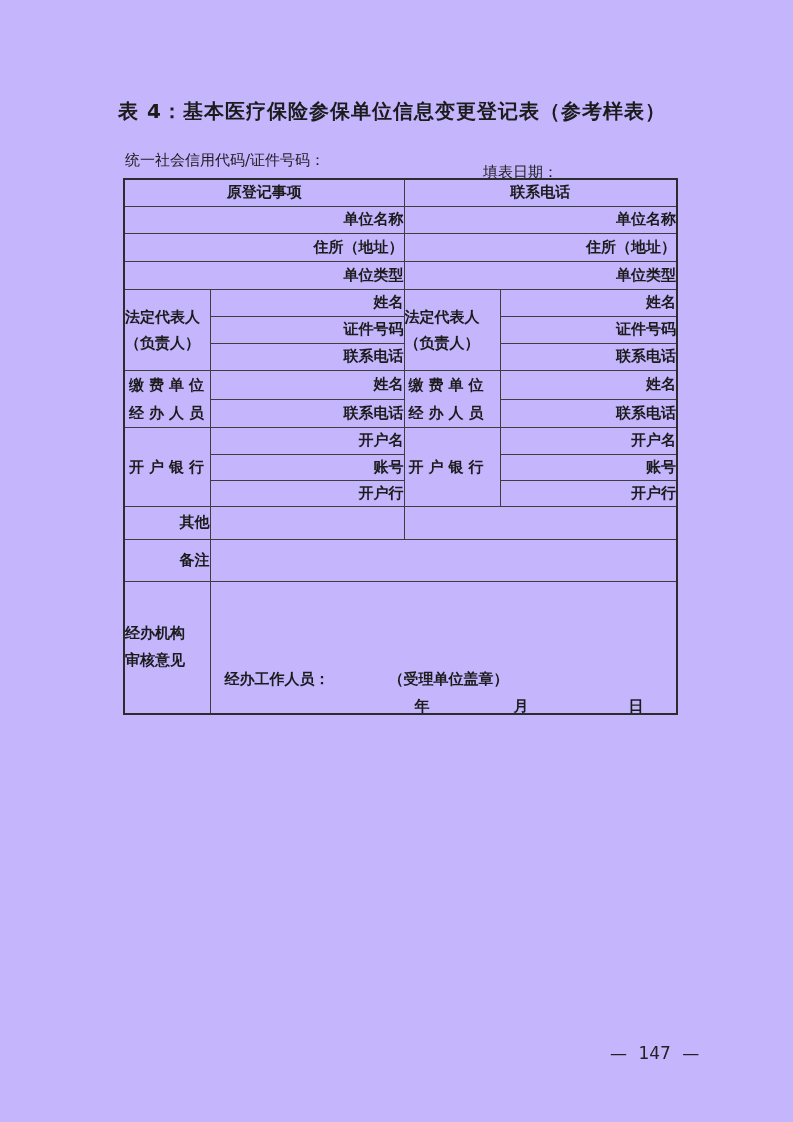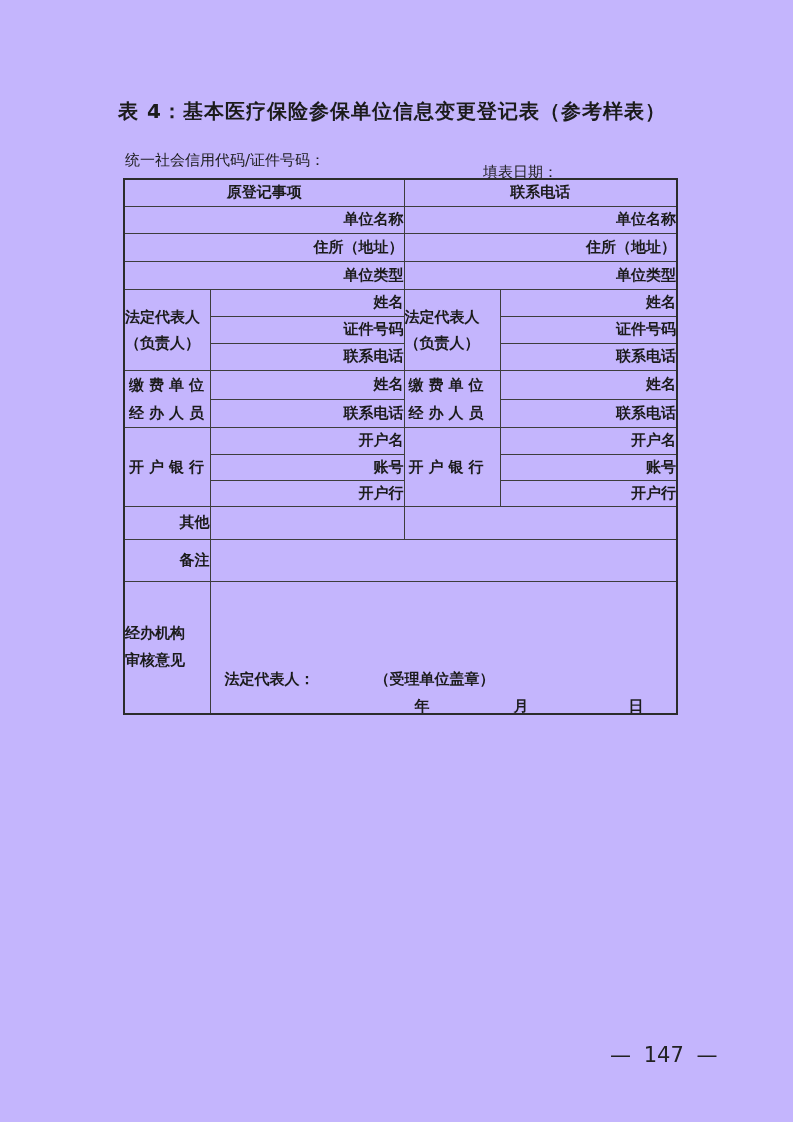--- a/index.html
+++ b/index.html
@@ -56,31 +56,31 @@
   }
   td.c { text-align: center; }
   td.l { padding-left: 9px; text-align: right; }
   td.lbl { line-height: 26px; }
   .spread { letter-spacing: 5px; padding-left: 4px; display: block; }
   .lbl-line { display: block; }
   td.review-label { text-align: left; line-height: 27px; }
   td.review-content { position: relative; }
   .rc-abs { position: absolute; white-space: nowrap; }
   .rc-staff { left: 14px;  top: 88px; }
-  .rc-seal  { left: 164px; top: 88px; }
+  .rc-seal  { left: 178px; top: 88px; }
   .rc-year  { left: 204px; top: 115px; }
   .rc-month { left: 303px; top: 115px; }
   .rc-day   { left: 418px; top: 115px; }
 
   .page-number {
     position: absolute;
     left: 610px;
     top: 1043px;
     font-family: "DejaVu Sans", "Liberation Sans", sans-serif;
-    font-size: 21px;
+    font-size: 17px;
     color: #222222;
     word-spacing: 6px;
     white-space: nowrap;
   }
 </style>
 </head>
 <body>
 
 <div class="page">
 
@@ -185,21 +185,21 @@
       <td class="l">备注</td>
       <td colspan="3"></td>
     </tr>
 
     <tr style="height:133px">
       <td class="review-label">
         <span class="lbl-line">经办机构</span>
         <span class="lbl-line">审核意见</span>
       </td>
       <td colspan="3" class="review-content">
-        <span class="rc-abs rc-staff">法定代表人：</span>
+        <span class="rc-abs rc-staff">经办工作人员：</span>
         <span class="rc-abs rc-seal">（受理单位盖章）</span>
         <span class="rc-abs rc-year">年</span>
         <span class="rc-abs rc-month">月</span>
         <span class="rc-abs rc-day">日</span>
       </td>
     </tr>
   </tbody>
     </table>
 
   <div class="page-number">— 147 —</div>

